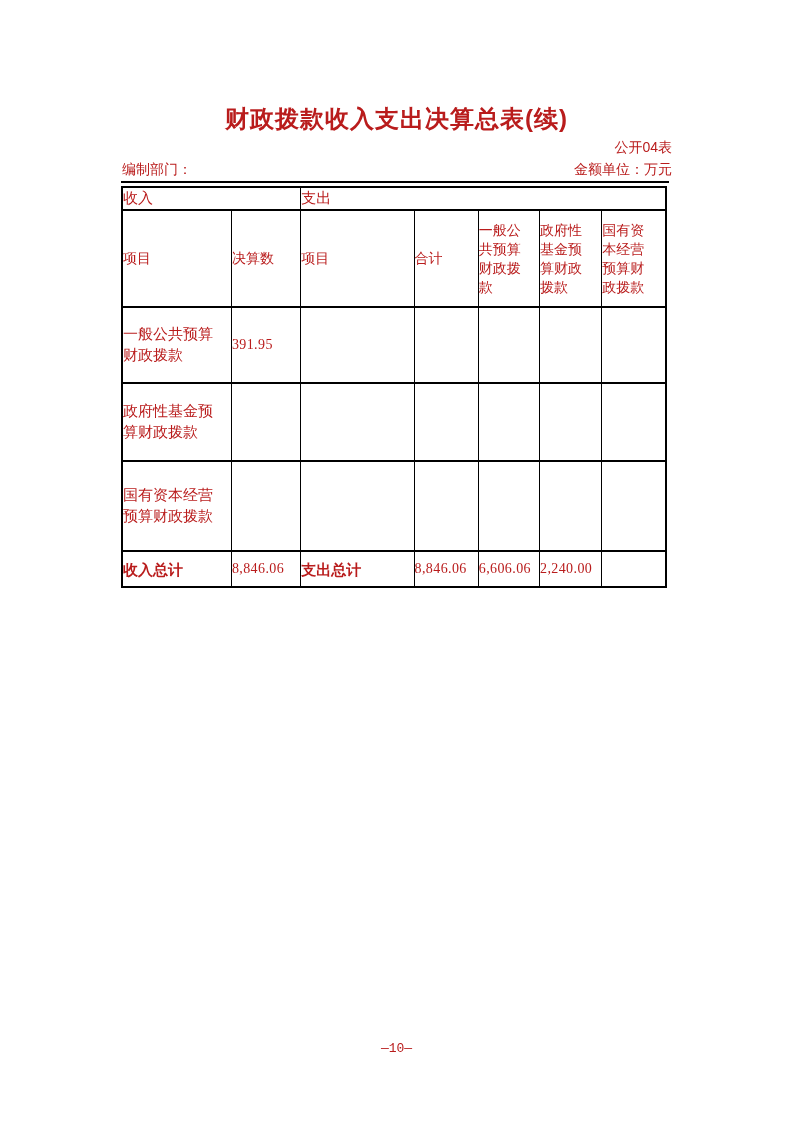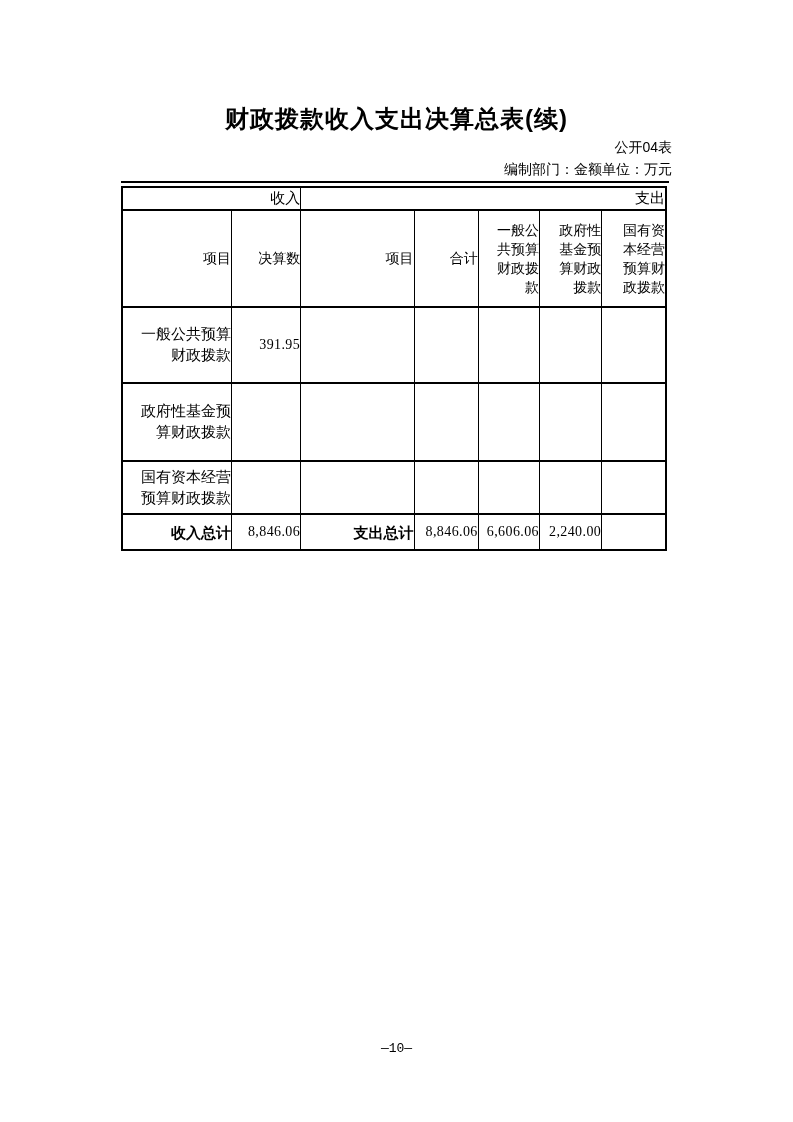--- a/index.html
+++ b/index.html
@@ -3,21 +3,21 @@
 <meta charset="utf-8">
 <style>
   html, body {
     margin: 0; padding: 0;
     background: #ffffff;
   }
   .page {
     position: relative;
     width: 793px; height: 1122px;
     background: #ffffff;
-    color: #000000;
+    color: #b91c1c;
     font-family: "Liberation Serif", "DejaVu Serif", serif;
     overflow: hidden;
   }
   .title {
     position: absolute;
     left: 0; top: 103px; width: 793px;
     text-align: center;
     font-family: "Liberation Sans", "DejaVu Sans", sans-serif;
     font-size: 24px;
     font-weight: bold;
@@ -26,21 +26,21 @@
   .table-code {
     position: absolute;
     top: 139px; right: 121px;
     font-family: "Liberation Sans", "DejaVu Sans", sans-serif;
     font-size: 14px;
   }
   .meta-row {
     position: absolute;
     top: 161px; left: 122px; right: 121px;
     display: flex;
-    justify-content: flex-end;
+    justify-content: space-between;
     font-family: "Liberation Sans", "DejaVu Sans", sans-serif;
     font-size: 14px;
   }
   .header-rule {
     position: absolute;
     top: 181px; left: 121px;
     width: 548px; height: 2px;
     background: #000000;
   }
   table.budget {
@@ -48,41 +48,41 @@
     left: 121px; top: 186px;
     width: 546px;
     border-collapse: collapse;
     table-layout: fixed;
     border: 2px solid #000000;
   }
   table.budget td {
     border: 1px solid #000000;
     border-top-width: 2px;
     border-bottom-width: 2px;
-    text-align: right;
+    text-align: left;
     vertical-align: middle;
     padding: 0;
     overflow: hidden;
   }
   tr.group-header-row { height: 23px; }
   tr.group-header-row td {
     font-family: "Liberation Sans", "DejaVu Sans", sans-serif;
     font-size: 15px;
   }
   tr.col-header-row { height: 97px; }
   tr.col-header-row td {
     font-family: "Liberation Sans", "DejaVu Sans", sans-serif;
     font-size: 14px;
     line-height: 19px;
     white-space: pre-line;
   }
   tr.row-1 { height: 80px; }
   tr.row-2 { height: 76px; }
   tr.row-3 { height: 78px; }
-  tr.row-4 { height: 53px; }
+  tr.row-4 { height: 90px; }
   tr.totals-row { height: 36px; }
   td.lbl {
     font-family: "Liberation Serif", "DejaVu Serif", serif;
     font-size: 15px;
     line-height: 21px;
     white-space: pre-line;
   }
   td.num {
     font-family: "Liberation Serif", "DejaVu Serif", serif;
     font-size: 14px;

